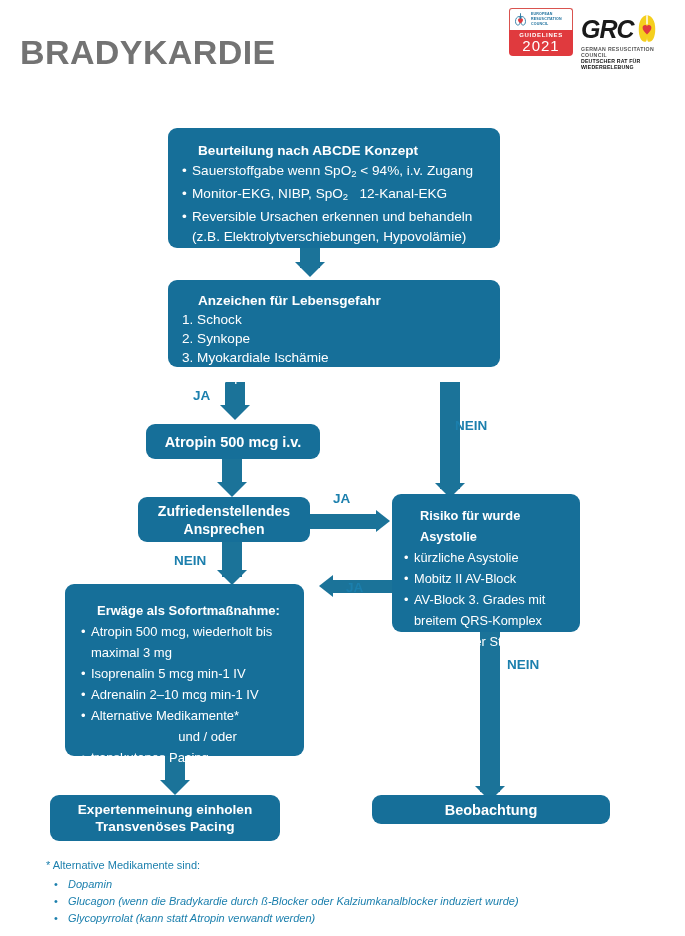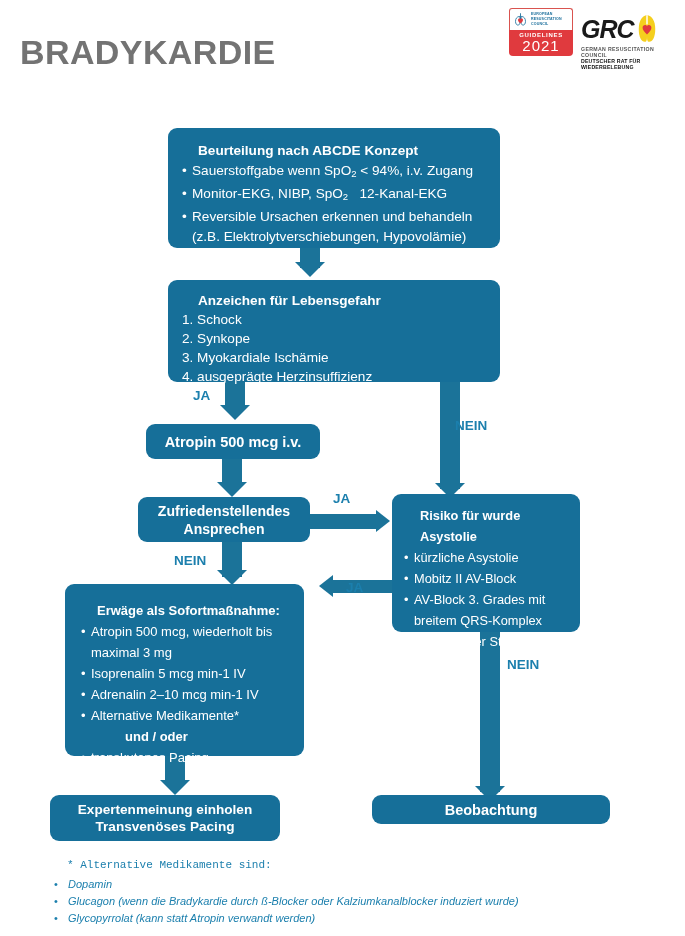--- a/index.html
+++ b/index.html
@@ -69,21 +69,21 @@
   .arrowR{position:absolute;width:0;height:0;z-index:1;
     border-top:11px solid transparent;border-bottom:11px solid transparent;
     border-left:14px solid #1b7399;}
   .arrowL{position:absolute;width:0;height:0;z-index:1;
     border-top:11px solid transparent;border-bottom:11px solid transparent;
     border-right:14px solid #1b7399;}
   .lbl{position:absolute;color:#1b7fad;font-weight:bold;font-size:13.5px;z-index:4;}
 
   
   .fn{position:absolute;color:#1b7fad;font-size:11px;line-height:17px;}
-  .fn .star{margin-left:27px;font-family:Liberation Mono, monospace;}
+  .fn .star{margin-left:6px;}
   .fn ul{list-style:none;margin:2px 0 0 0;padding:0;}
   .fn li{position:relative;padding-left:28px;font-style:italic;}
   .fn li:before{content:"\2022";position:absolute;left:14px;top:0;font-style:normal;}
   sub{font-size:70%;vertical-align:-.22em;}
 </style>
 </head>
 <body>
 
 <div id="stage">
 
@@ -166,21 +166,21 @@
     <ul>
       <li class="bul">
         Sauerstoffgabe wenn SpO<sub>2</sub> &lt; 94%, i.v. Zugang</li>
       <li class="bul">
         Monitor-EKG, NIBP, SpO<sub>2</sub>&nbsp;&nbsp; 12-Kanal-EKG</li>
       <li class="bul">Reversible Ursachen erkennen und behandeln</li>
       <li style="padding-left:10px;">(z.B. Elektrolytverschiebungen, Hypovolämie)</li>
     </ul>
   </div>
 
-  <div class="box" style="left:168px;top:280px;width:332px;height:102px;padding:11px 14px 0 14px;font-size:13.6px;line-height:19px;">
+  <div class="box" style="left:168px;top:280px;width:332px;height:87px;padding:11px 14px 0 14px;font-size:13.6px;line-height:19px;">
     <div class="hd">Anzeichen für Lebensgefahr</div>
     <ul>
       <li class="num">1. Schock</li>
       <li class="num">2. Synkope</li>
       <li class="num">3. Myokardiale Ischämie</li>
       <li class="num">4. ausgeprägte Herzinsuffizienz</li>
     </ul>
   </div>
 
   <div class="box" style="left:146px;top:424px;width:174px;height:35px;font-size:14.5px;">
@@ -206,21 +206,21 @@
   </div>
 
   <div class="box" style="left:65px;top:584px;width:239px;height:172px;padding:16px 14px 0 16px;font-size:13px;line-height:21px;">
     <div class="hd">Erwäge als Sofortmaßnahme:</div>
     <ul>
       <li class="bul">Atropin 500 mcg, wiederholt bis</li>
       <li style="padding-left:10px;">maximal 3 mg</li>
       <li class="bul">Isoprenalin 5 mcg min-1 IV</li>
       <li class="bul">Adrenalin 2–10 mcg min-1 IV</li>
       <li class="bul">Alternative Medikamente*</li>
-      <li style="padding-left:44px;font-weight:bold;">und / oder</li>
+      <li style="padding-left:44px;font-weight:normal;text-align:center;">und / oder</li>
       <li class="bul">transkutanes Pacing</li>
     </ul>
   </div>
 
   <div class="box" style="left:50px;top:795px;width:230px;height:46px;font-size:13.6px;">
     <div class="center" style="flex-direction:column;line-height:17px;">
       <span>Expertenmeinung einholen</span>
       <span>Transvenöses Pacing</span>
     </div>
   </div>

